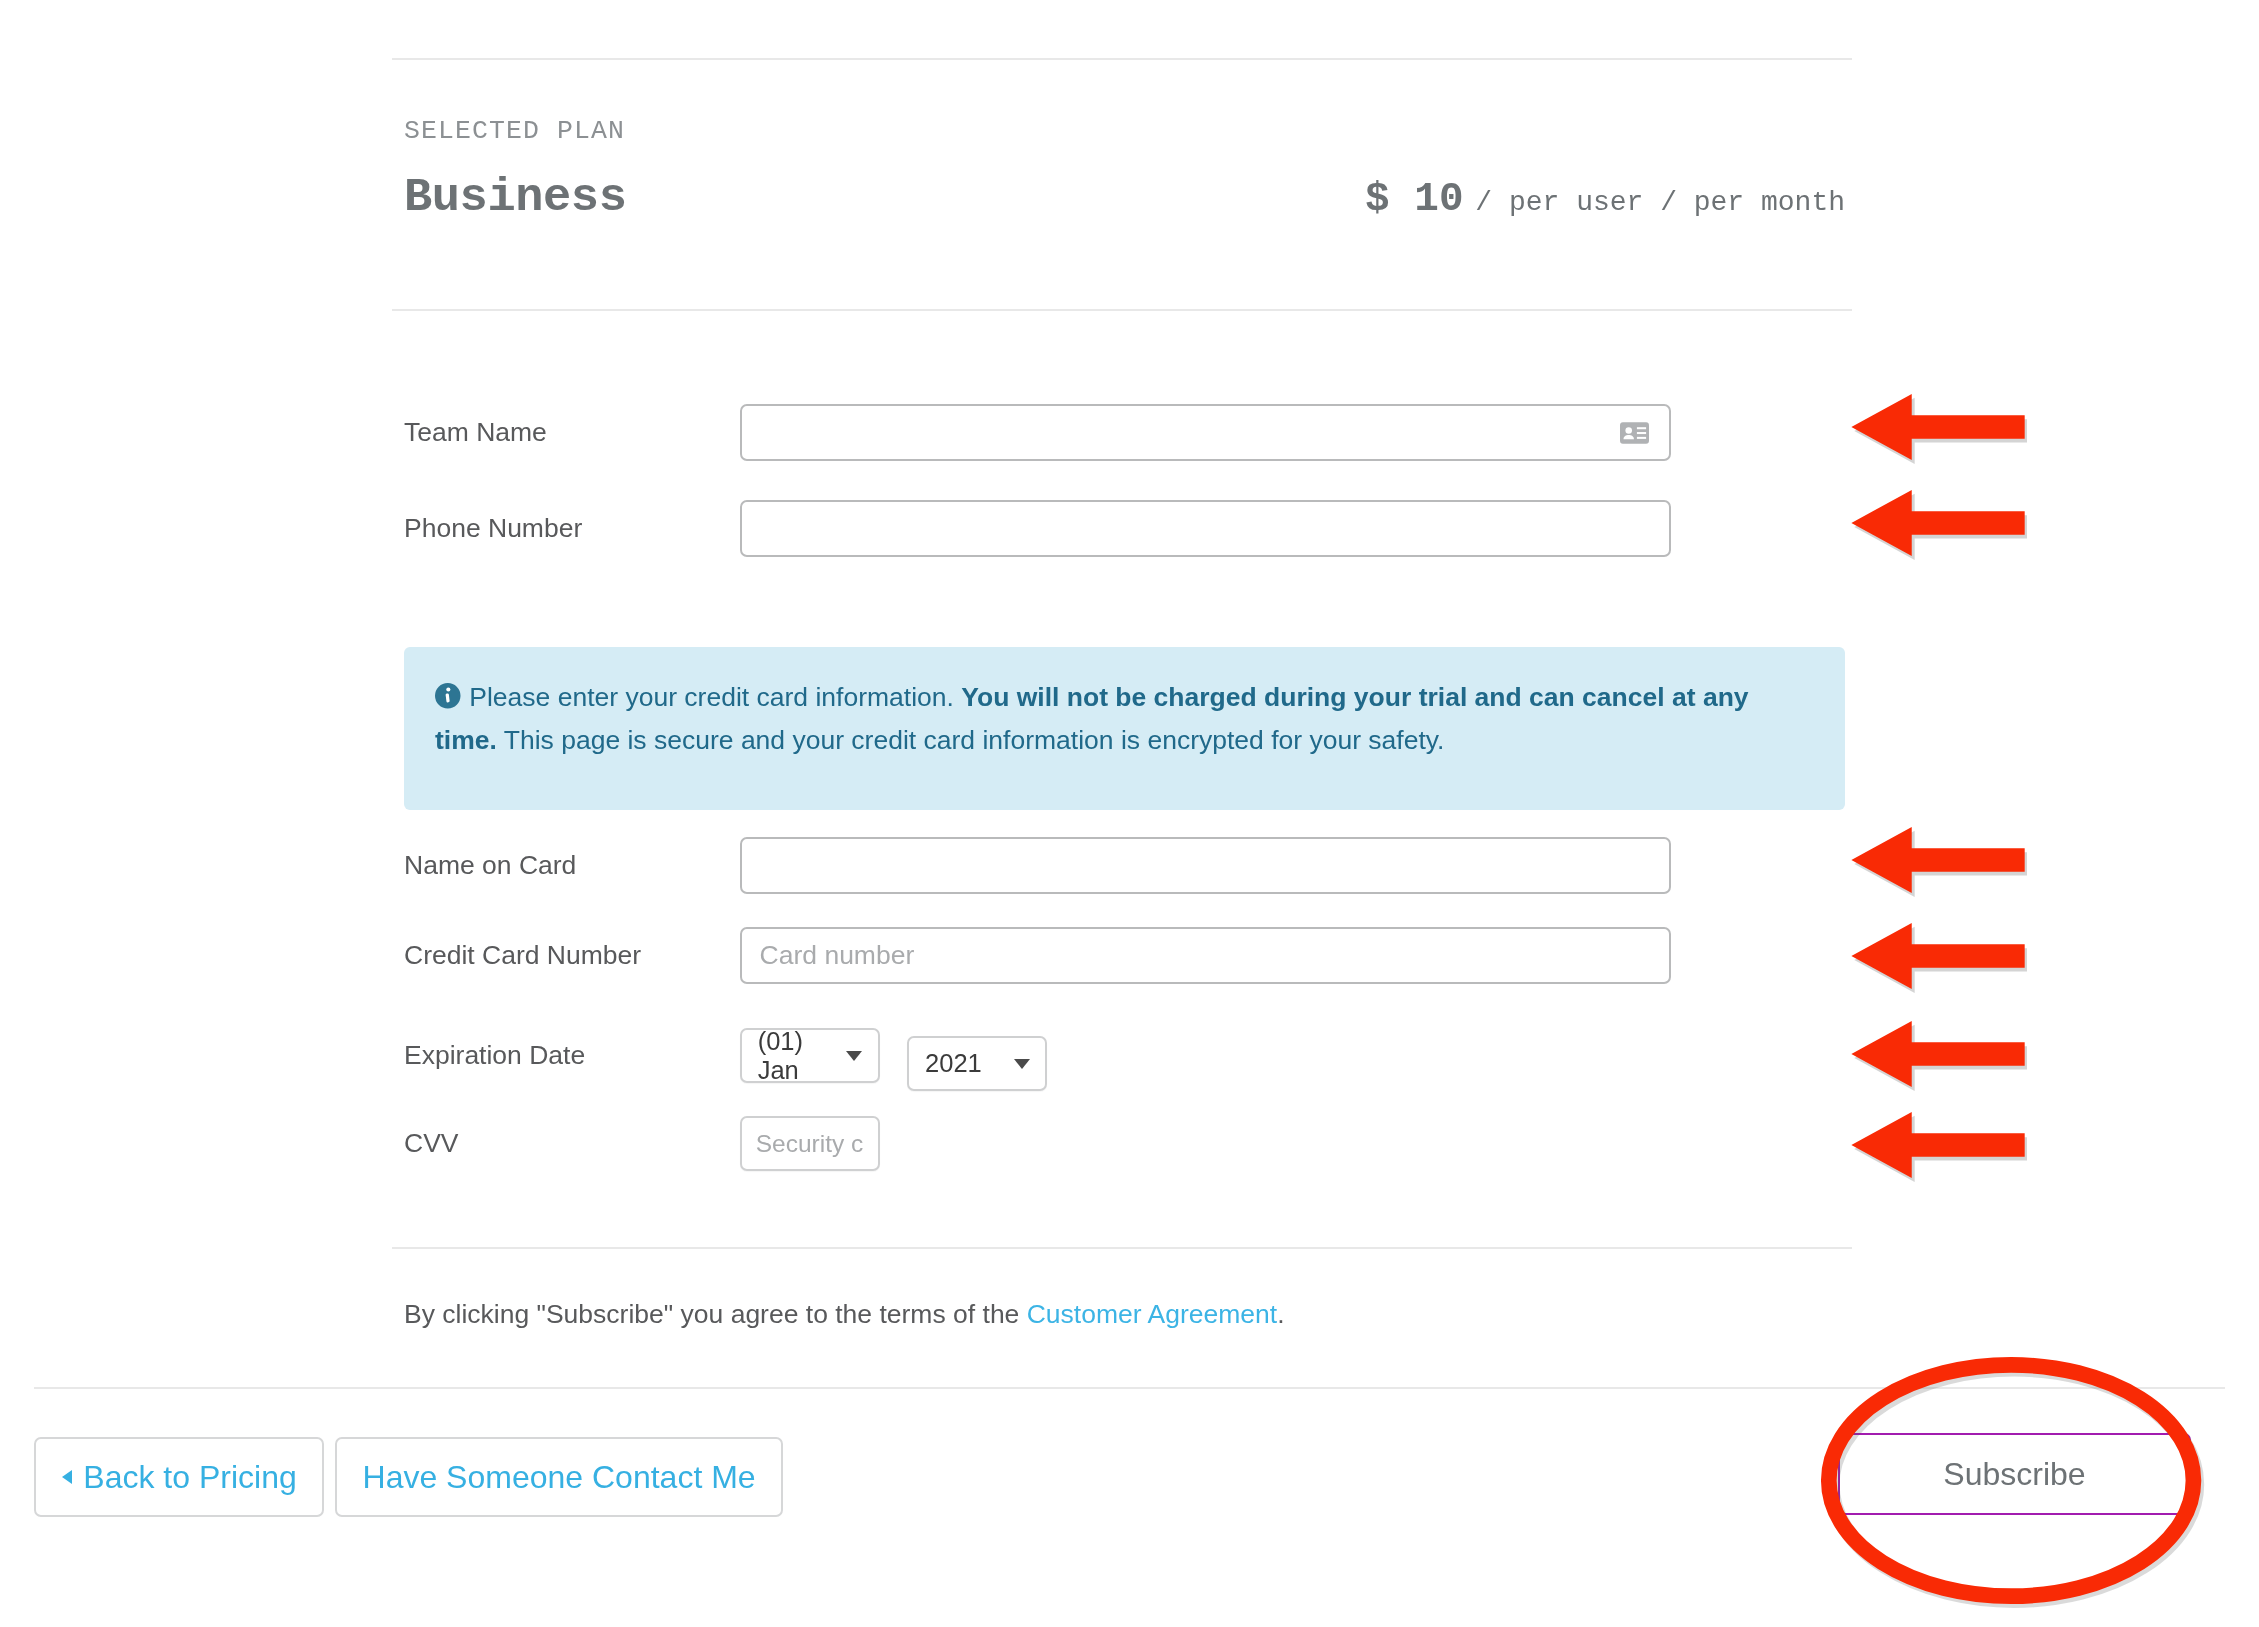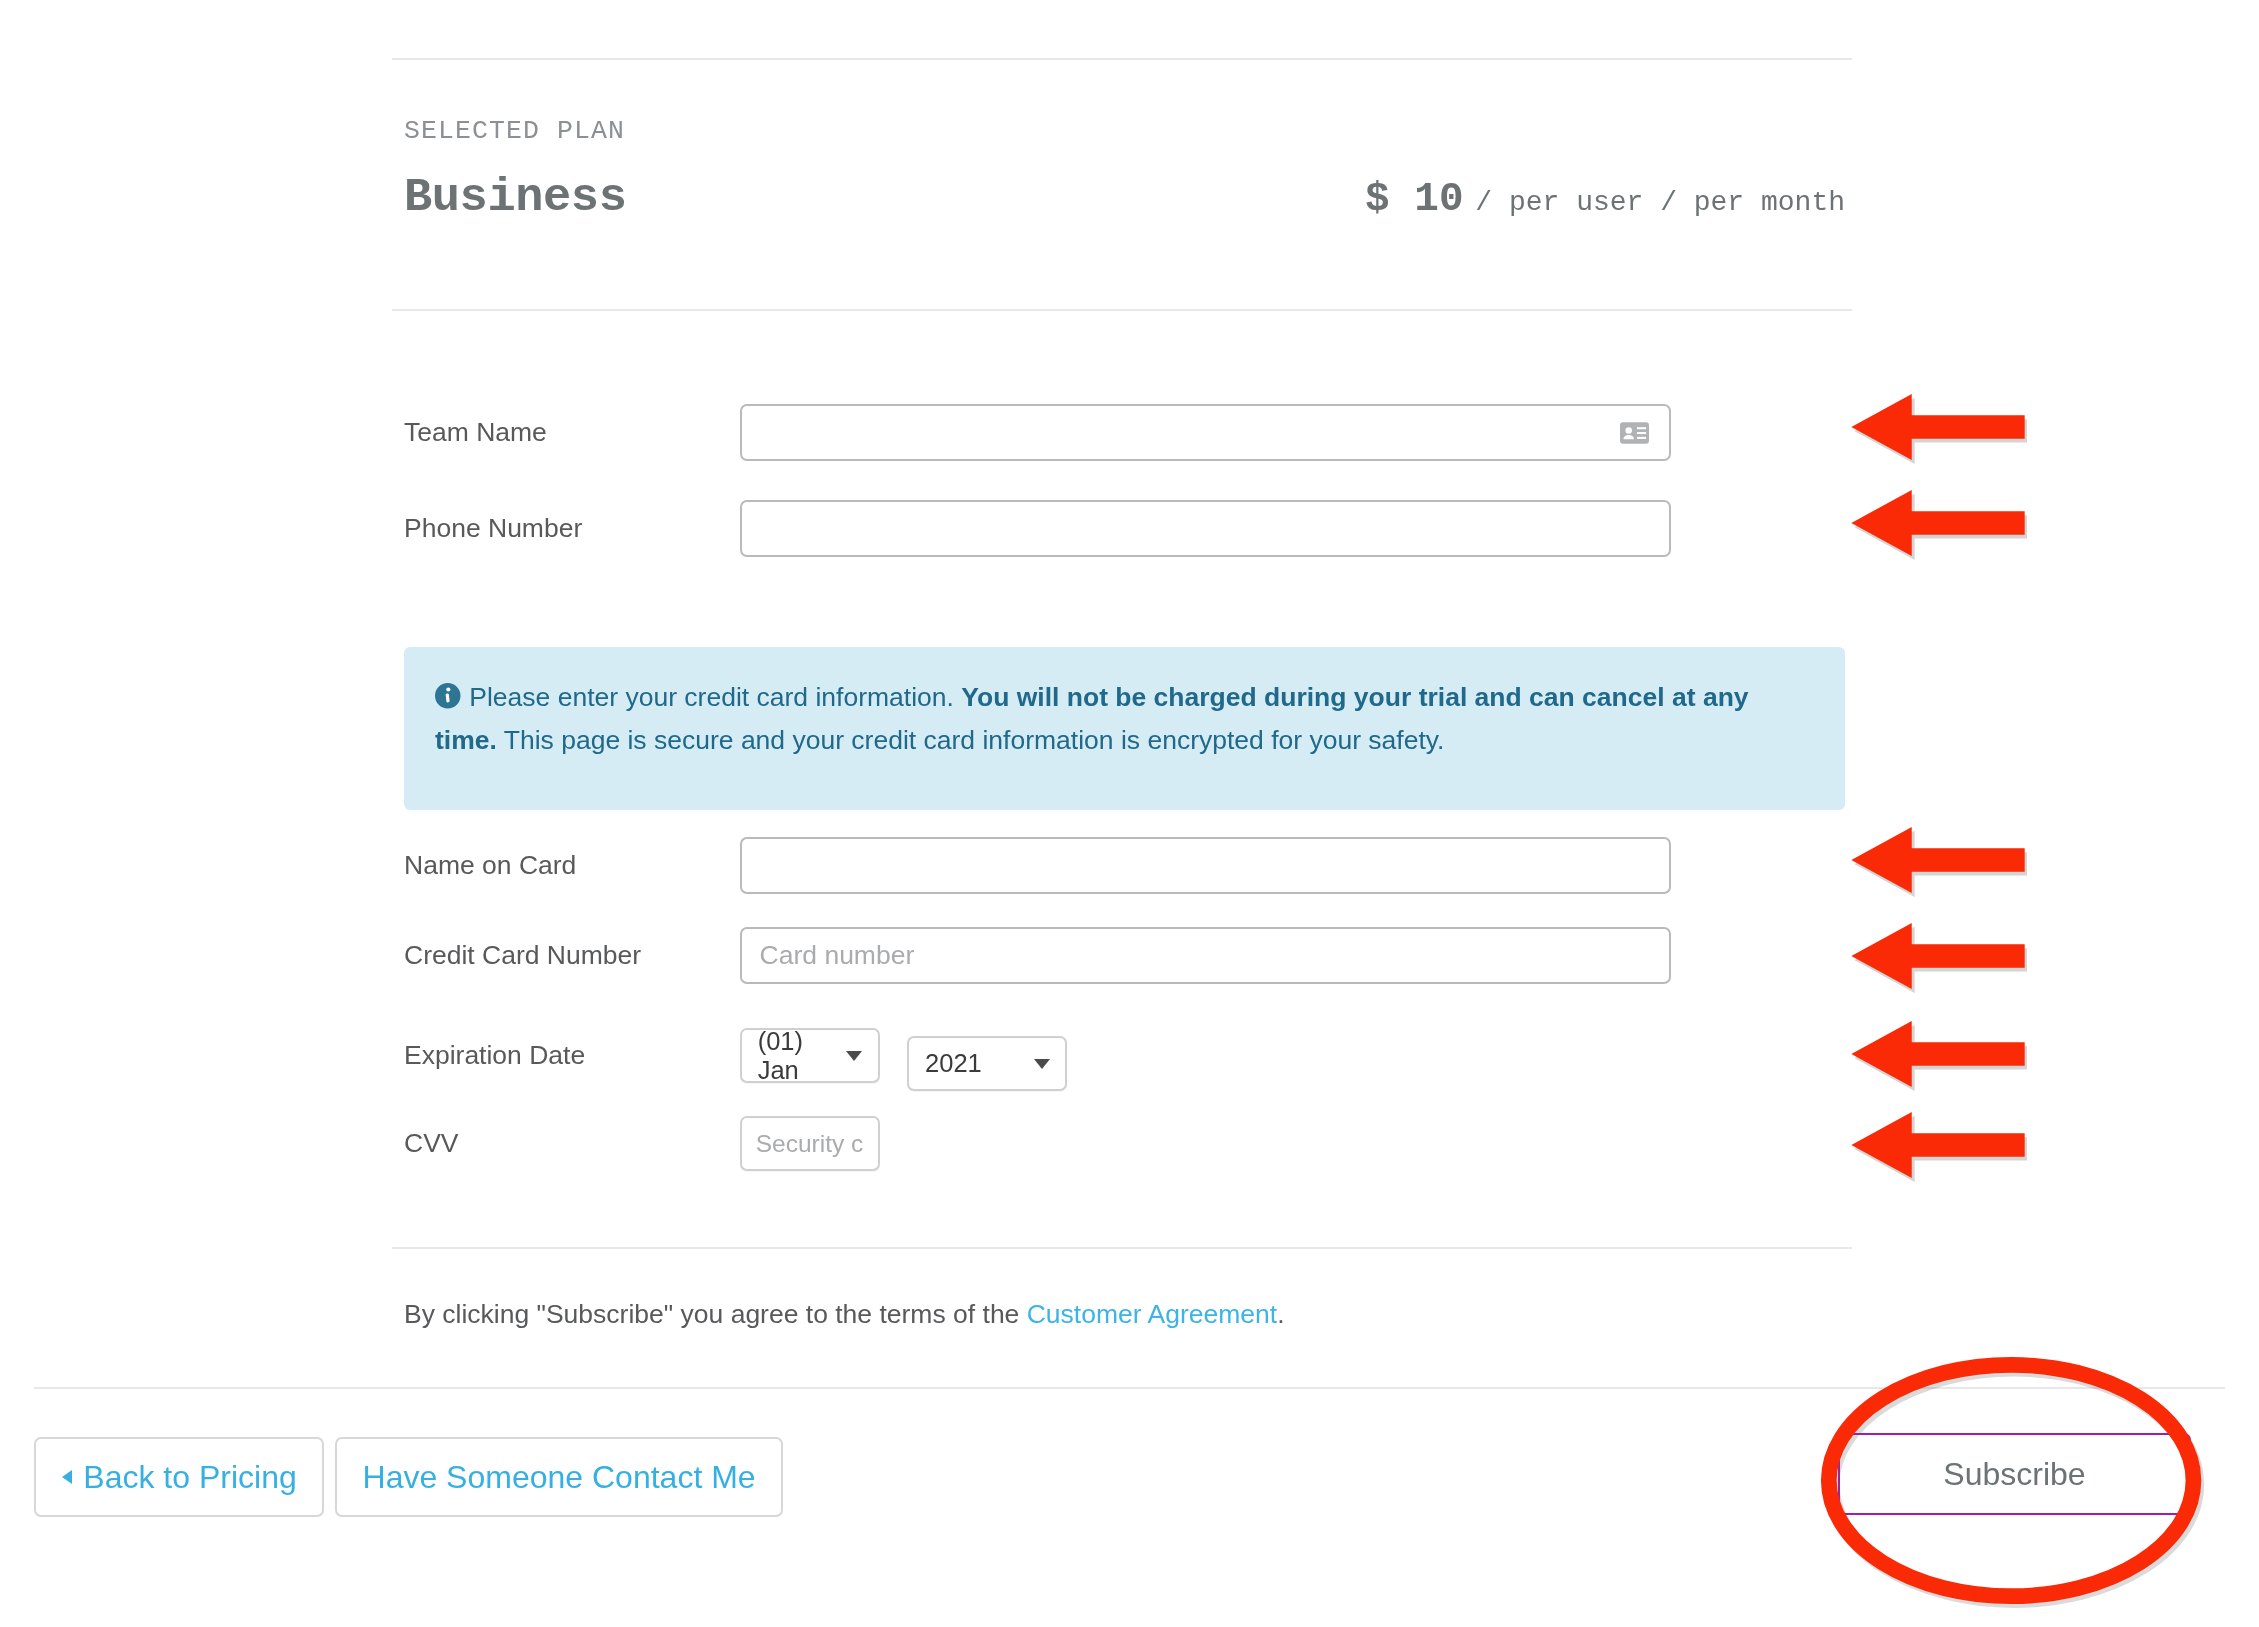--- a/index.html
+++ b/index.html
@@ -135,21 +135,21 @@
     box-shadow: 0 1px 1px rgba(0,0,0,0.04);
   }
   .select-caret {
     margin-left: 15.7px;
     width: 0; height: 0;
     border-left: 8.8px solid transparent;
     border-right: 8.8px solid transparent;
     border-top: 10.8px solid #4a4a4a;
   }
   #month-select { width: 140px; }
-  #year-select { width: 160px; margin-left: 27.4px; margin-top: 16px; }
+  #year-select { width: 140px; margin-left: 27.4px; margin-top: 16px; }
 
   #cvv-input {
     width: 140px;
     height: 55px;
     border: 2px solid #cfd0d1;
     box-shadow: 0 1px 1px rgba(0,0,0,0.04);
     font-size: 24.5px;
     padding: 0 13.7px;
   }
 

